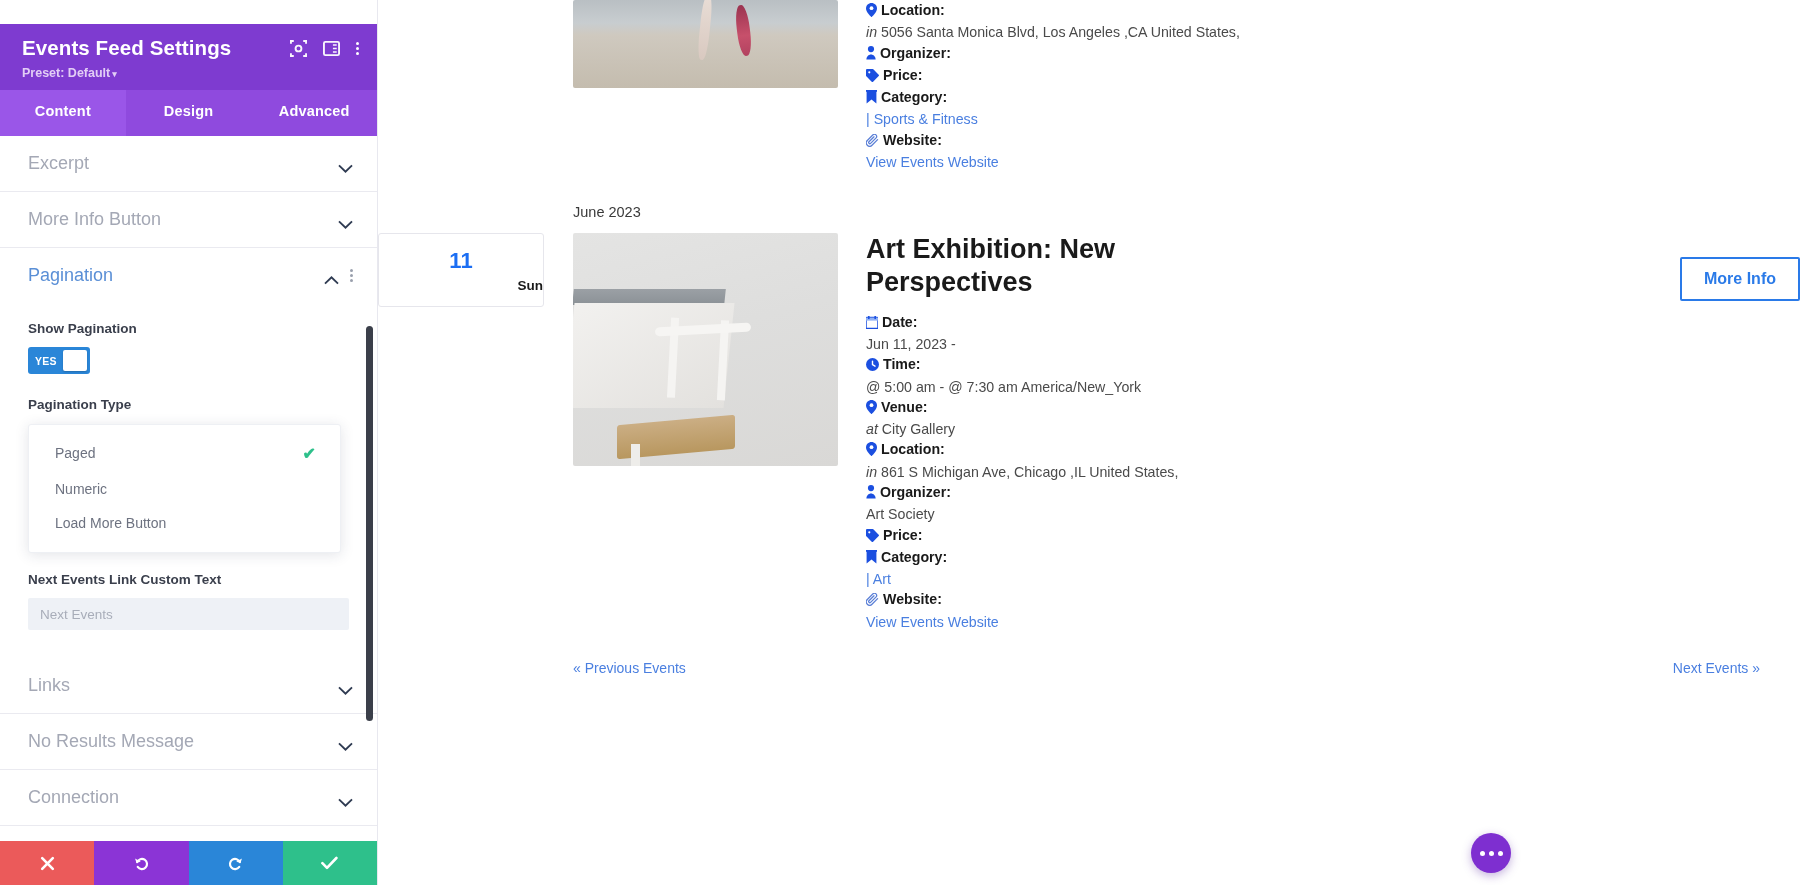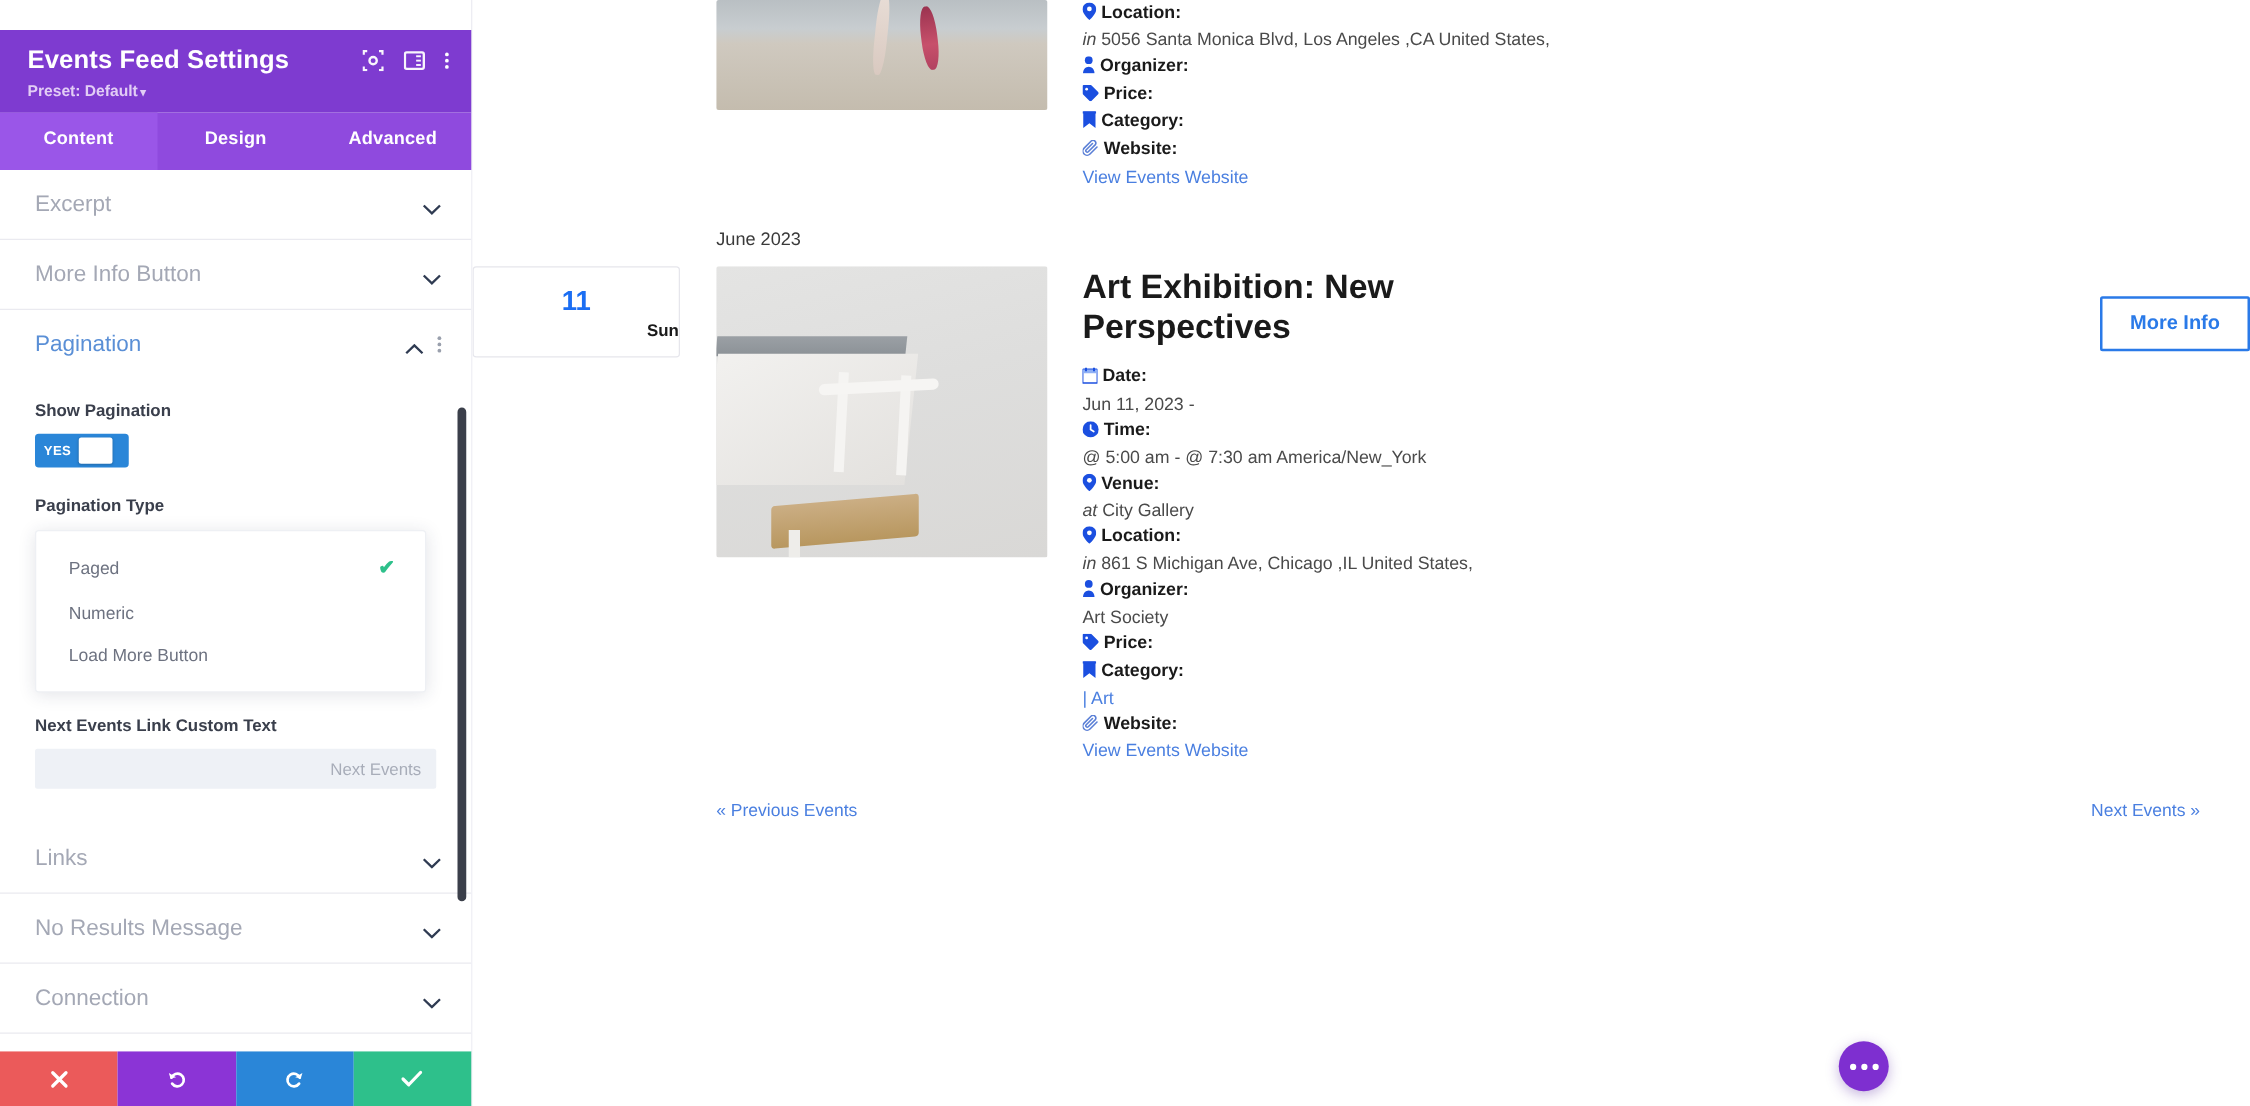--- a/index.html
+++ b/index.html
@@ -65,21 +65,21 @@
   .chev { width: 15px; height: 9px; display: block; }
   .dots-v { display: flex; flex-direction: column; gap: 2px; align-items: center; cursor: pointer; }
   .dots-v i { width: 3px; height: 3px; border-radius: 50%; background: #9aa0ad; display: block; }
 
   .panel { padding: 16px 28px 4px 28px; }
   .field-label {
     font-size: 13.5px; color: #3a3f4c; font-weight: bold;
     margin-bottom: 10px; line-height: 1.3;
   }
   .toggle {
-    width: 75px; height: 27px; border-radius: 3px;
+    width: 62px; height: 27px; border-radius: 3px;
     background: #2a86d8; display: flex; align-items: center;
     padding: 3px; cursor: pointer; margin-bottom: 22px;
     position: relative;
   }
   .toggle .tg-text {
     color: #ffffff; font-size: 10.5px; font-weight: bold;
     padding: 0 6px 0 4px; letter-spacing: .3px;
   }
   .toggle .knob {
     width: 27px; height: 21px; background: #ffffff;
@@ -103,21 +103,20 @@
     cursor: pointer;
   }
   .dd-item .check { color: #2ec08b; font-size: 16px; font-weight: bold; }
 
   .text-input {
     width: 100%; height: 32px;
     background: #eef1f6; border: none; border-radius: 2px;
     padding: 0 12px; font-size: 13.5px;
     font-family: "Liberation Sans", sans-serif;
     color: #3a3f4c;
-    text-align: right;
   }
   .text-input::placeholder { color: #a8adb9; }
 
   .sb-scroll-track {
     position: absolute; right: 4px; top: 0; width: 7px; height: 100%;
   }
   .sb-scroll-thumb {
     position: absolute; right: 0; top: 190px; width: 7px; height: 395px;
     background: #3b3f4a; border-radius: 4px;
   }
@@ -465,20 +464,24 @@
           </div>
 
           <div class="meta-line">
             <span class="meta-ico">
               <svg width="11" height="14" viewBox="0 0 11 14">
                   <path d="M0.6 0h9.8v13.4L5.5 9.6 0.6 13.4z" fill="#1b4fe0"></path>
                   <rect x="0" y="0" width="11" height="1.8" fill="#1b4fe0"></rect>
                 </svg>
             </span><span class="meta-label">Category:</span>
           </div>
+          <div class="meta-line">
+            <span style="color:#4a7fe0">|</span>
+            <a class="meta-link" href="#">Sports &amp; Fitness</a>
+          </div>
 
           <div class="meta-line">
             <span class="meta-ico">
               <svg width="13" height="13" viewBox="0 0 13 13">
                   <path d="M11.6 5.6 6 11.2a3.3 3.3 0 0 1-4.7-4.7L7 .8a2.2 2.2 0 0 1 3.1 3.1L4.6 9.4a1.1 1.1 0 0 1-1.6-1.6l5-5" fill="none" stroke="#5a7fd6" stroke-width="1.25" stroke-linecap="round"></path>
                 </svg>
             </span><span class="meta-label">Website:</span>
           </div>
           <div class="meta-line">
             <a class="meta-link" href="#">View Events Website</a>

